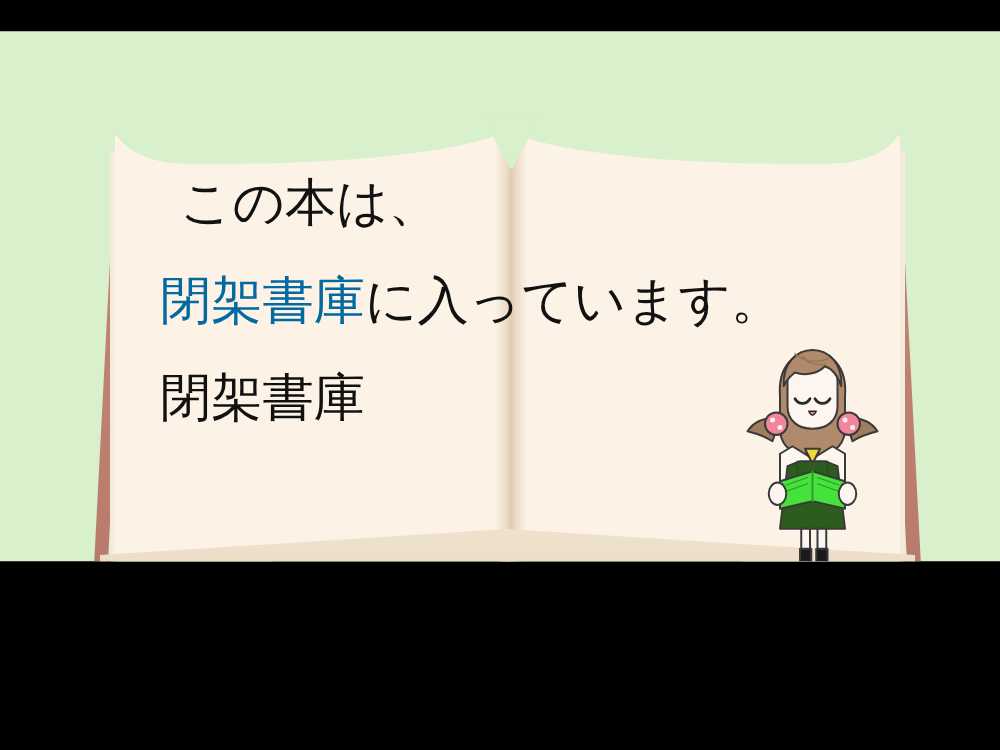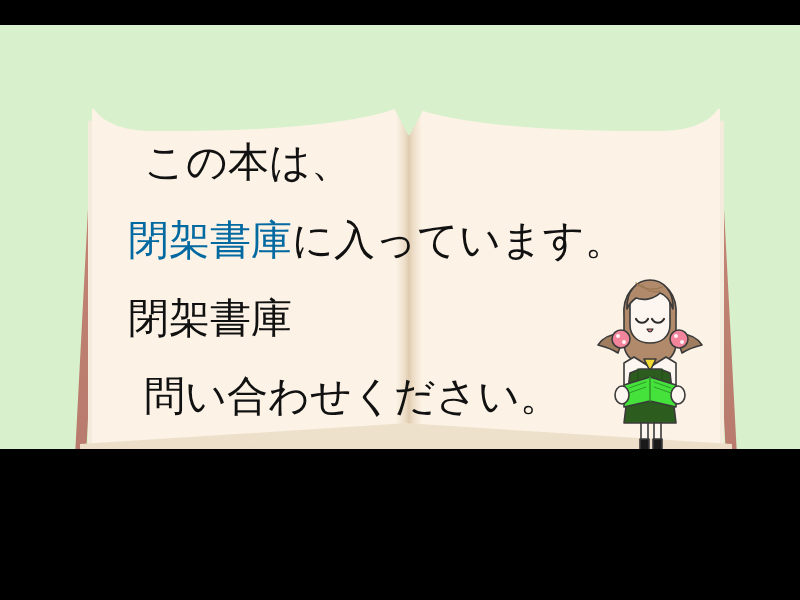--- a/index.html
+++ b/index.html
@@ -238,21 +238,20 @@
 
       <div class="board left"></div>
       <div class="board right"></div>
       <div id="spine-knob"></div>
     </div>
 
     <div id="text-area">
       <div class="line indent">この本は、</div>
       <div class="line"><span class="em-red">閉架書庫</span><span>に入っています。</span></div>
       <div class="line">閉架書庫</div>
-      <div class="line indent">問い合わせください。</div>
     </div>
 
     <div id="girl">
       <svg viewBox="0 0 108 195" xmlns="http://www.w3.org/2000/svg">
         <g stroke="#3a3a3a" stroke-width="1.6" stroke-linejoin="round" stroke-linecap="round">
 
           <path d="M28 44 C26 20 40 8 54 8 C68 8 82 20 80 44 L80 70 C80 82 72 88 66 90 L42 90 C36 88 28 82 28 70 Z" fill="#b08a6a"></path>
 
           <path d="M26 62 C14 60 6 66 2 72 C10 74 16 76 22 80 C24 74 26 68 28 64 Z" fill="#a07d5e"></path>
 

